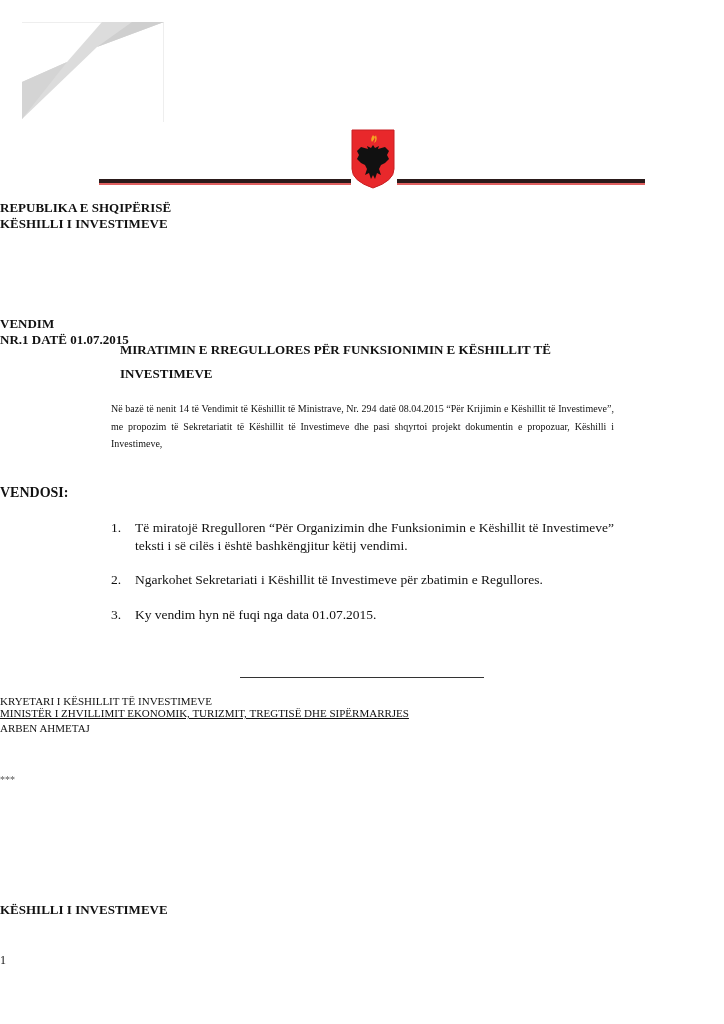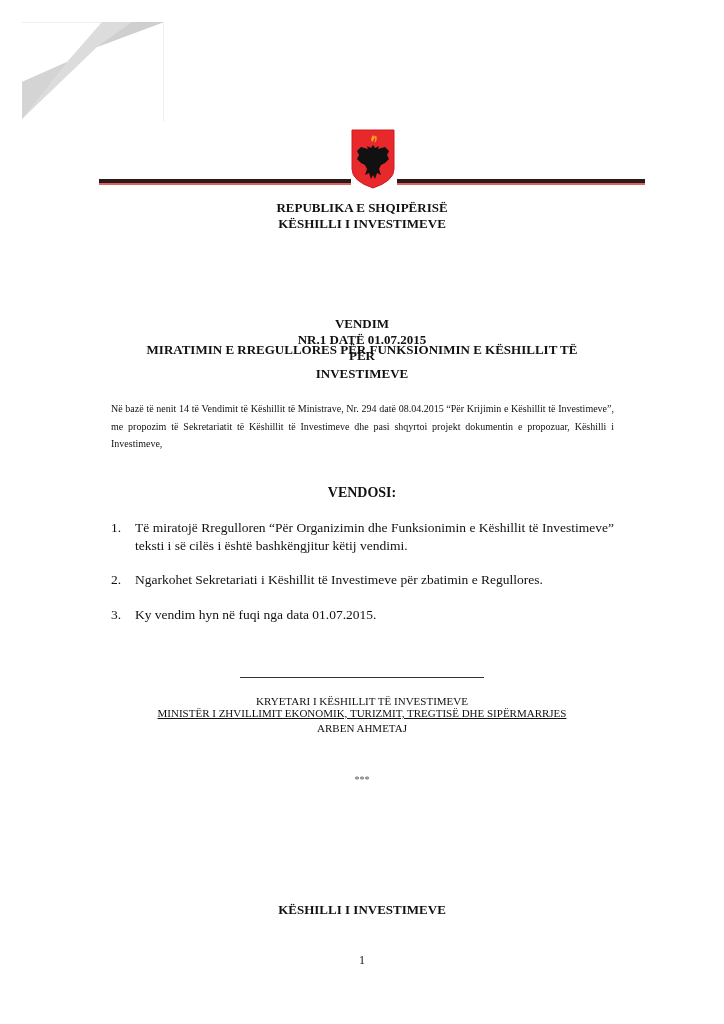--- a/index.html
+++ b/index.html
@@ -5,21 +5,21 @@
     html, body { margin: 0; padding: 0; background: #ffffff; }
     body { width: 724px; height: 1024px; position: relative; overflow: hidden;
            font-family: "Liberation Serif", "DejaVu Serif", serif; color: #111111; }
     .corner-deco { position: absolute; left: 22px; top: 22px; width: 142px; height: 100px; }
     .emblem { position: absolute; left: 351px; top: 129px; width: 44px; height: 60px; }
     .hline { position: absolute; top: 179px; height: 6px; }
     .hline .dark { height: 4px; background: #2a1a1a; }
     .hline .red { height: 2px; background: #e06060; }
     .hline-left { left: 99px; width: 252px; }
     .hline-right { left: 397px; width: 248px; }
-    .center { position: absolute; left: 0; width: 724px; text-align: center; }
+    .center { position: absolute; left: 0; width: 724px; }
     .b { font-weight: bold; }
     .hdr { top: 200px; font-size: 13px; line-height: 16px; }
     .title { top: 280px; font-size: 13px; line-height: 16px; margin-top: 36px; }
     .subject { top: 338px; font-size: 13px; line-height: 24px; left: 120px; width: 484px; }
     .para { position: absolute; left: 111px; width: 503px; top: 400px; font-size: 10px; line-height: 17.5px; text-align: justify; }
     .vendosi { top: 485px; font-size: 14px; font-weight: bold; }
     .list { position: absolute; left: 111px; width: 503px; top: 519px; font-size: 13.5px; line-height: 17.5px; margin: 0; padding: 0; list-style: none; }
     .list li { position: relative; padding-left: 24px; text-align: justify; }
     .list li .num { position: absolute; left: 19px; top: 0; }
     .list li .txt { display: block; margin-left: 0px; padding-left: 0; }
@@ -63,21 +63,20 @@
 </svg>
 
 <div class="center hdr b">
   <div>REPUBLIKA E SHQIPËRISË</div>
   <div>KËSHILLI I INVESTIMEVE</div>
 </div>
 
 <div class="center title b">
   <div>VENDIM</div>
   <div>NR.1 DATË 01.07.2015</div>
-  <div>PËR</div>
 </div>
 
 <div class="center subject b">MIRATIMIN E RREGULLORES PËR FUNKSIONIMIN E KËSHILLIT TË INVESTIMEVE</div>
 
 <div class="para">Në bazë të nenit 14 të Vendimit të Këshillit të Ministrave, Nr. 294 datë 08.04.2015 “Për Krijimin e Këshillit të Investimeve”, me propozim të Sekretariatit të Këshillit të Investimeve dhe pasi shqyrtoi projekt dokumentin e propozuar, Këshilli i Investimeve,</div>
 
 <div class="center vendosi">VENDOSI:</div>
 
 <ol class="list">
   <li class="li1">

